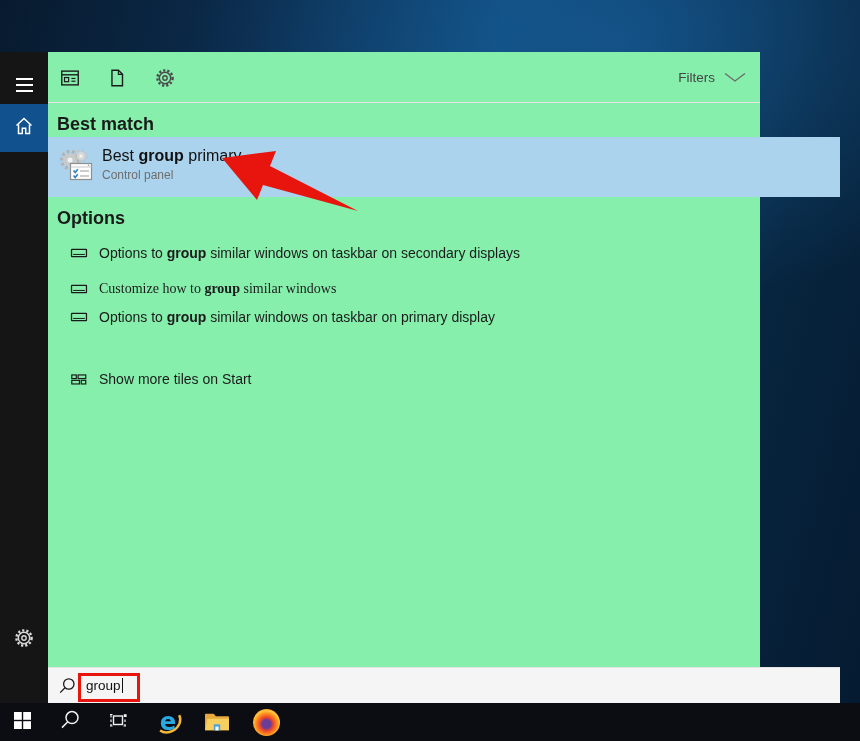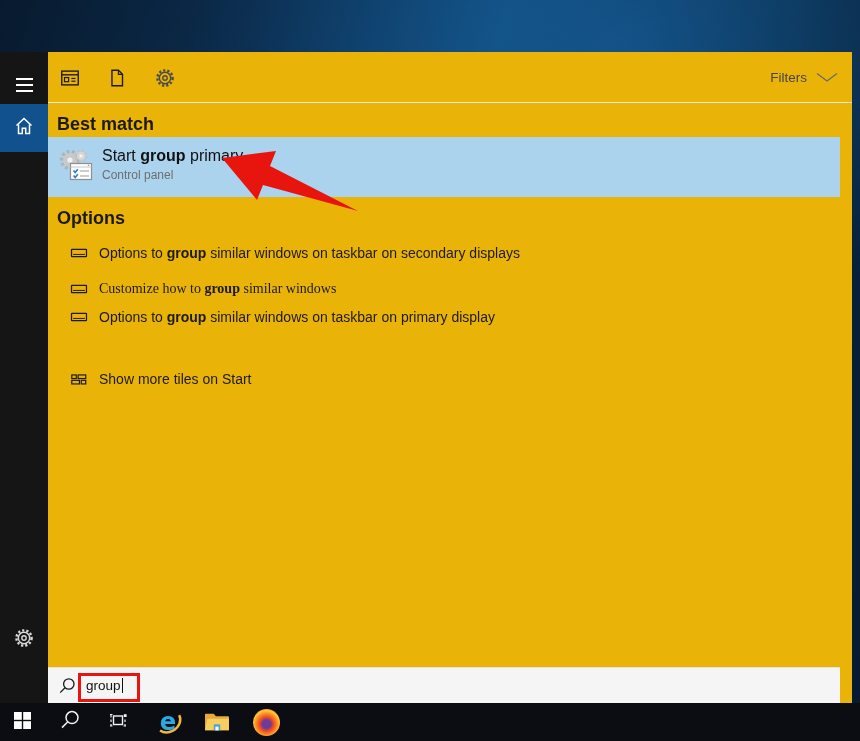--- a/index.html
+++ b/index.html
@@ -15,21 +15,21 @@
   
   .sidebar { position:absolute; left:0; top:52px; width:48px; height:651px; background:#151515; z-index:5; }
   .side-btn { position:absolute; left:0; width:48px; height:48px; display:flex; align-items:center; justify-content:center; cursor:pointer; }
   .hamburger { top:9px; }
   .hamburger .bars { display:flex; flex-direction:column; gap:4px; }
   .hamburger .bars span { display:block; width:17px; height:2px; background:#fff; }
   .home-tile { top:52px; background:#11518e; }
   .side-gear { top:564px; }
 
   
-  .panel { position:absolute; left:48px; top:52px; width:804px; height:651px; background:#eab308; z-index:4; }
+  .panel { position:absolute; left:48px; top:52px; width:712px; height:651px; background:#86efac; z-index:4; }
   .panel-header { position:relative; height:51px; border-bottom:1px solid #e6e6e6; }
   .hdr-icon { position:absolute; top:15px; width:22px; height:22px; display:flex; align-items:center; justify-content:center; cursor:pointer; }
   .hdr-icon.apps { left:11px; } .hdr-icon.docs { left:58px; } .hdr-icon.gear { left:106px; }
   .filters { position:absolute; right:14px; top:0; height:51px; display:flex; align-items:center; gap:9px; cursor:pointer; }
   .filters .lbl { font-size:13.5px; color:#454545; }
 
   .section-label { position:absolute; left:9px; font-size:18px; font-weight:700; color:#1a1a1a; }
   .best-match-label { top:62px; }
   .settings-label { top:156px; }
 
@@ -145,21 +145,21 @@
         <rect x="13.5" y="15.5" width="21" height="16" fill="#fdfdfd" stroke="#8f8f8f" stroke-width="1.2"></rect>
         <line x1="13.5" y1="19" x2="34.5" y2="19" stroke="#c9c9c9" stroke-width="1"></line>
         <circle cx="31.5" cy="17.3" r="0.8" fill="#9a9a9a"></circle>
         <path d="M16.5 22.5 l1.7 1.9 l2.6 -3.2" fill="none" stroke="#2f7fc1" stroke-width="1.6"></path>
         <line x1="23" y1="23" x2="32" y2="23" stroke="#b5b5b5" stroke-width="1.4"></line>
         <path d="M16.5 27.5 l1.7 1.9 l2.6 -3.2" fill="none" stroke="#2f7fc1" stroke-width="1.6"></path>
         <line x1="23" y1="28" x2="32" y2="28" stroke="#b5b5b5" stroke-width="1.4"></line>
       </svg>
     </span>
     <div class="result-text">
-      <div class="result-title"><span>Start </span><span class="b">group</span><span> primary</span></div>
+      <div class="result-title"><span>Best </span><span class="b">group</span><span> primary</span></div>
       <div class="result-sub">Control panel</div>
     </div>
   </div>
 
   <div class="section-label settings-label">Options</div>
 
   <div class="set-item si-0">
     <span class="ico">
       <svg width="18" height="18" viewBox="0 0 20 20" fill="none" stroke="#1a1a1a" stroke-width="1.4">
         <rect x="1.7" y="6" width="16.6" height="8" rx="0.5"></rect>

